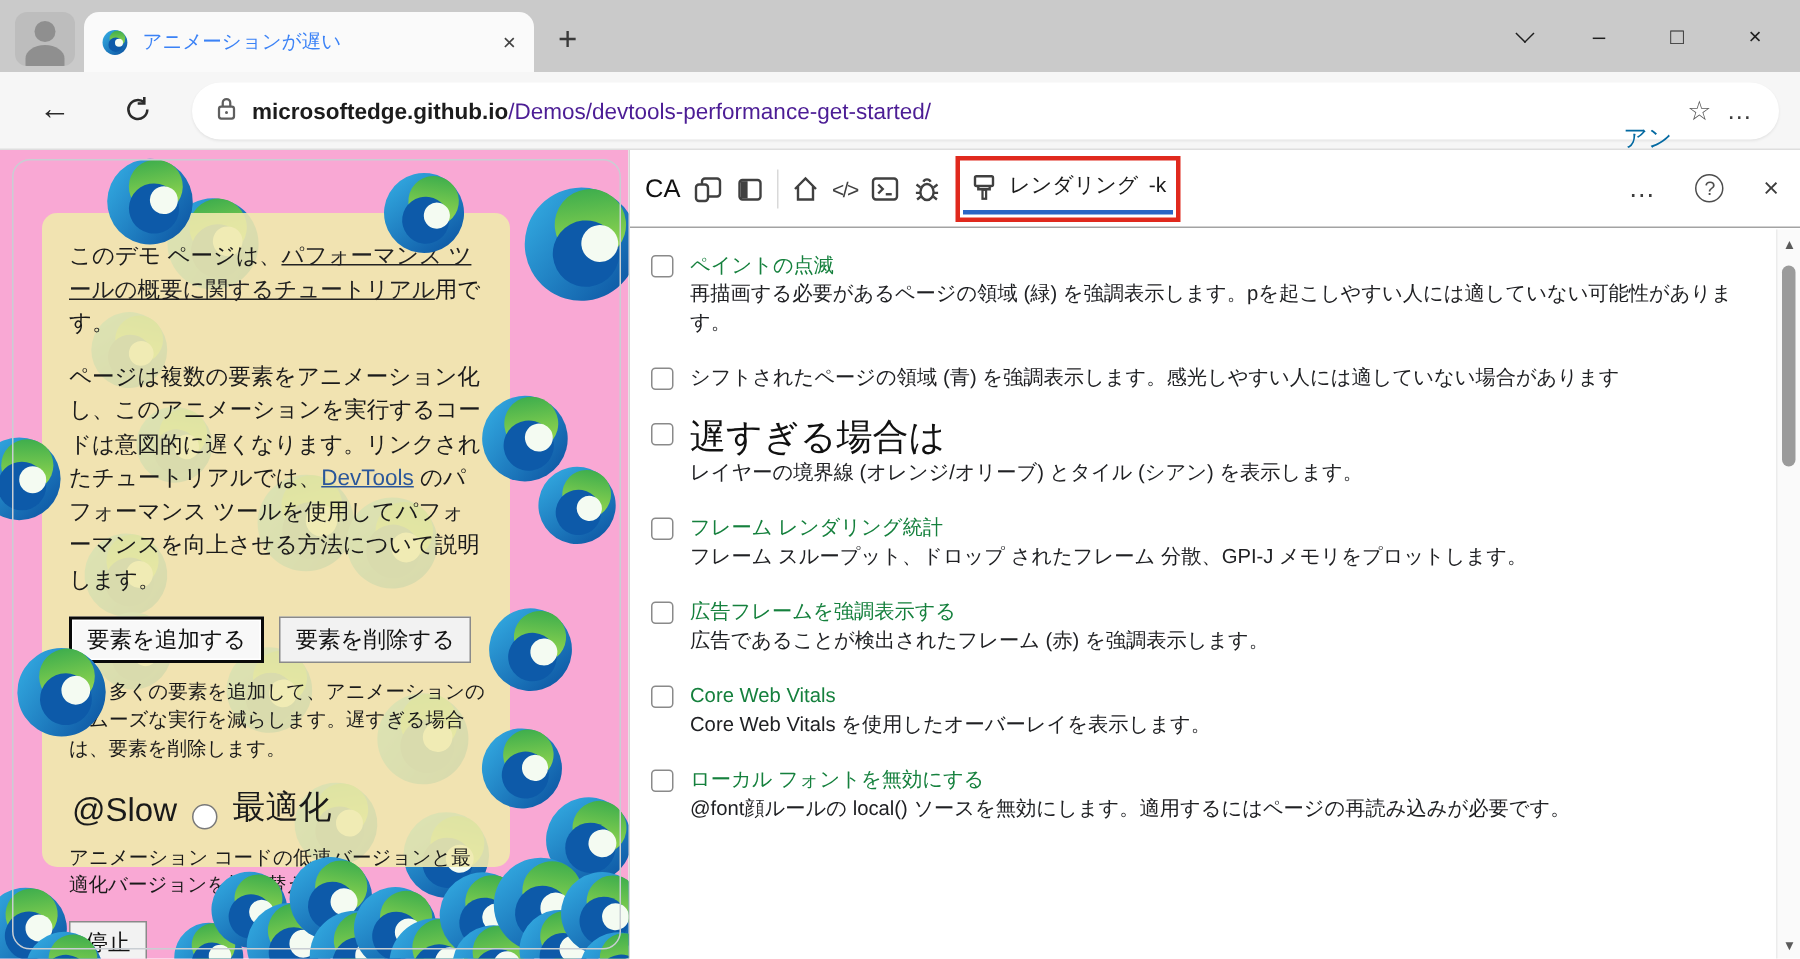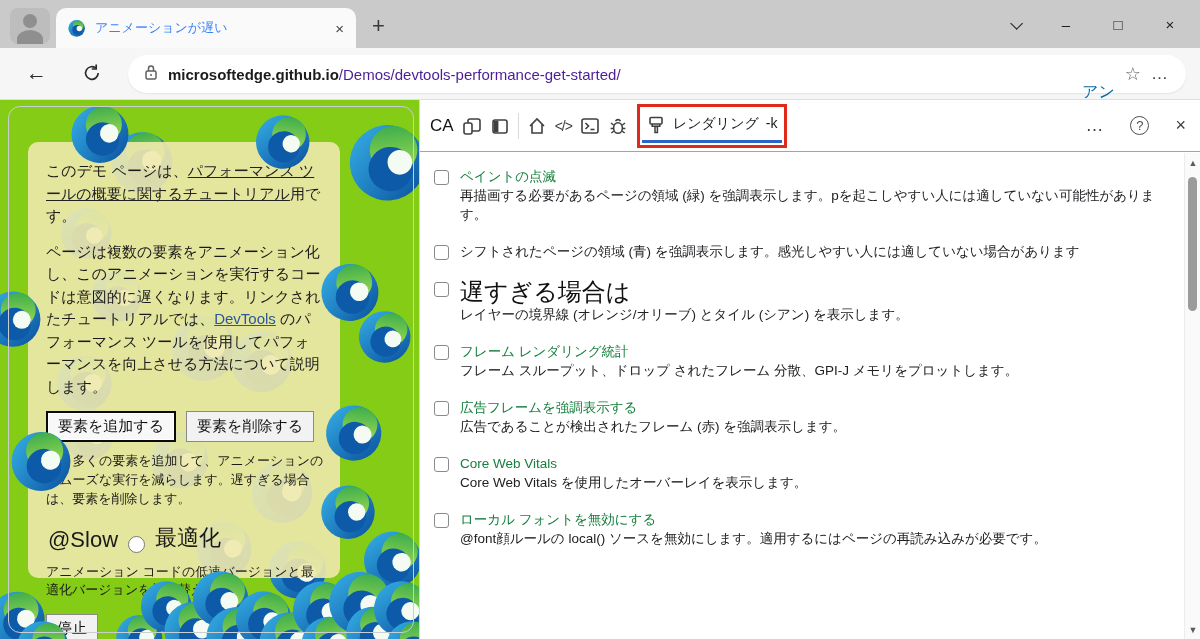--- a/index.html
+++ b/index.html
@@ -30,21 +30,21 @@
   .urlbar { position:absolute; left:128px; top:7px; width:1058px; height:38px; background:#fff;
     border-radius:19px; box-shadow:0 1px 2px rgba(0,0,0,.08); display:flex; align-items:center; padding:0 16px; gap:10px;}
   .url-text { font-size:15px; flex:1; white-space:nowrap; overflow:hidden;}
   .url-domain { color:#1c1c1c; font-weight:bold; }
   .url-path { color:#4c1d95; font-weight:normal; }
   .url-badge { font-size:16px; color:#0369a1;margin-top:36px; }
   .star { font-size:18px; color:#5a5a5a; }
   .dots { font-size:17px; color:#3c3c3c; letter-spacing:2px; }
 
   
-  .page { position:absolute; left:0; top:100px; width:419px; height:539px; background:#84cc16; overflow:hidden; }
+  .page { position:absolute; left:0; top:100px; width:419px; height:539px; background:#f9a8d4; overflow:hidden; }
   .page-border { position:absolute; left:8px; top:6px; right:5px; bottom:6px;
     border:1px solid #c9ced3; border-radius:12px; pointer-events:none; z-index:4;}
   .logo { position:absolute; }
   .z1{ z-index:1; } .z3{ z-index:3; }
   .note { position:absolute; left:28px; top:42px; width:312px; height:436px; z-index:2;
     background:rgba(240,233,173,.9); border-radius:10px; padding:18px 16px 12px 18px; }
   .note p.big { font-size:15px; line-height:1.5; margin-bottom:13px; }
   .note .link1 { text-decoration:underline; color:#222; }
   .note .link2 { color:#2b579a; text-decoration:underline; }
   .btnrow { display:flex; gap:10px; margin:4px 0 10px 0; }

